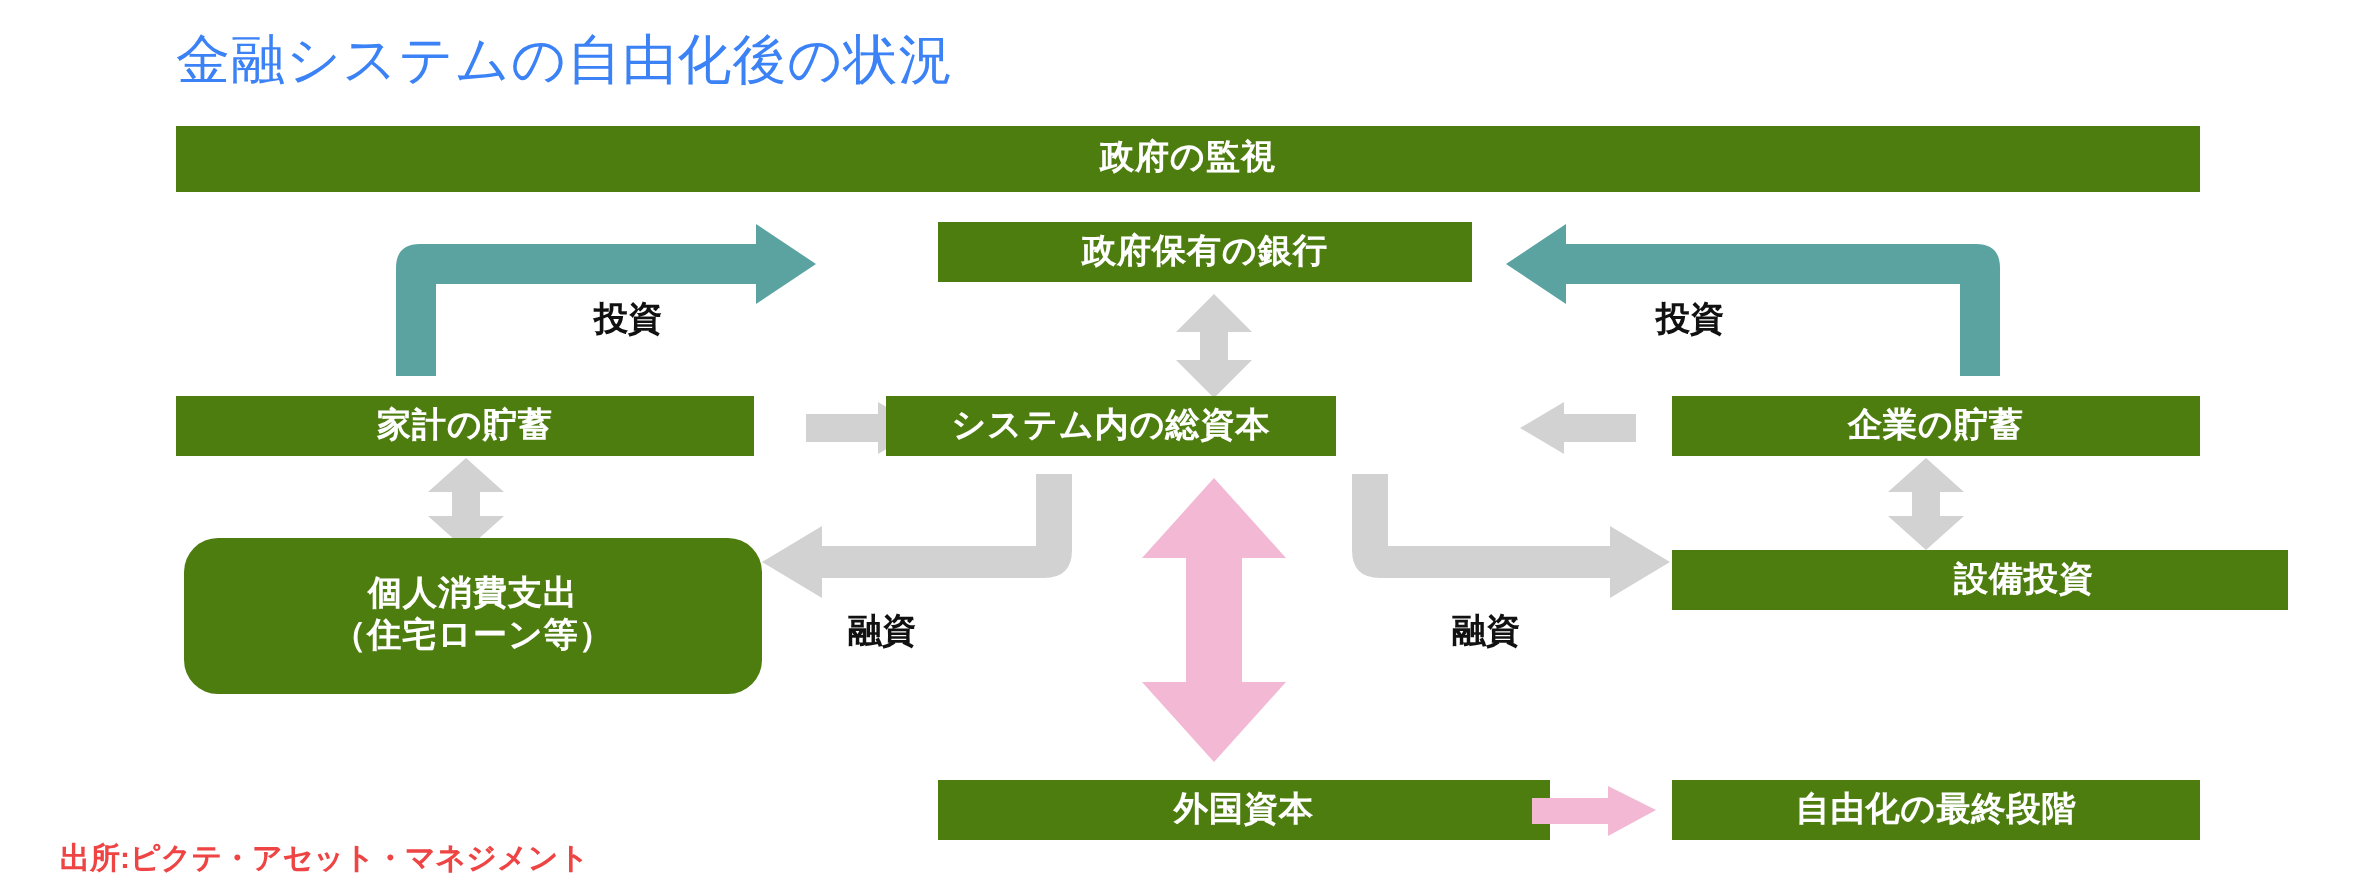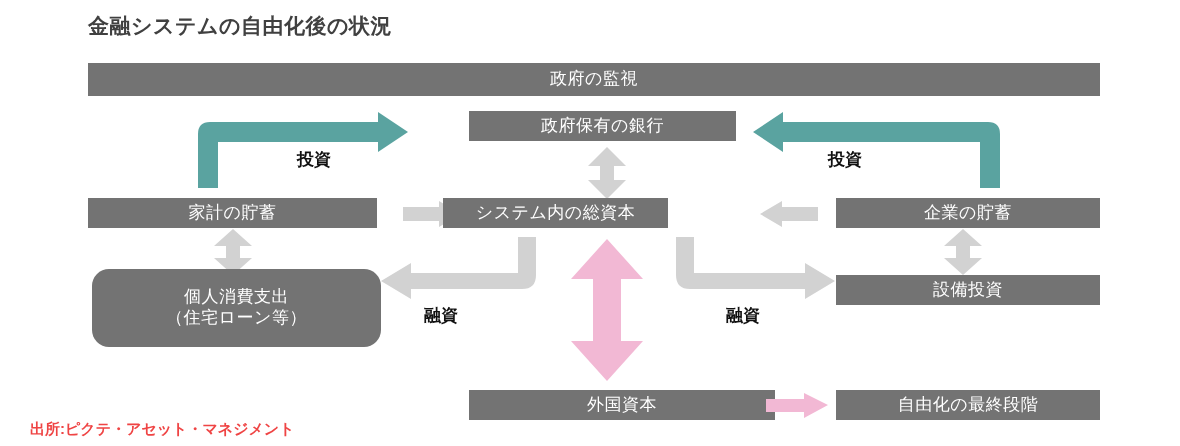--- a/index.html
+++ b/index.html
@@ -13,32 +13,32 @@
     width:1180px;
     height:446px;
     background:#ffffff;
     overflow:hidden;
   }
   .abs{position:absolute;}
 
   
   .title{
     left:88px; top:12px;
-    font-size:21px;
-    font-weight:bold;
+    font-size:27px;
+    font-weight:normal;
     letter-spacing:0.5px;
-    color:#404040;
+    color:#3b82f6;
     white-space:nowrap;
   }
 
   
   .tealbox{
-    background:#737373;
+    background:#4d7c0f;
     color:#ffffff;
-    font-weight:normal;
+    font-weight:bold;
     display:flex;
     align-items:center;
     justify-content:center;
     text-align:center;
     line-height:1.22;
     white-space:pre-line;
     letter-spacing:0.5px;
   }
   .fs17{font-size:17px;}
 
@@ -137,21 +137,21 @@
   <svg class="abs" style="left:569px; top:239px;" width="76" height="142">
     <path d="M 38 0 L 74 40 L 52 40 L 52 102 L 74 102 L 38 142 L 2 102 L 24 102 L 24 40 L 2 40 Z" fill="#f2b8d4"></path>
   </svg>
 
   <svg class="abs" style="left:660px; top:237px;" width="175" height="70">
     <path d="M 16 0 L 16 38 Q 16 52 30 52 L 145 52 L 145 62 L 175 44 L 145 26 L 145 36 L 34 36 L 34 0 Z" fill="#d2d2d2"></path>
   </svg>
 
   <div class="abs alabel" style="left:726px; top:272px;">融資</div>
 
-  <div class="abs tealbox fs17" style="left:836px; top:275px; width:264px; height:30px;">
+  <div class="abs tealbox fs17" style="left:836px; top:275px; width:264px; height:30px;padding-left:44px;">
     <span>設備投資</span>
   </div>
 
   <div class="abs tealbox fs17" style="left:469px; top:390px; width:306px; height:30px;">
     <span>外国資本</span>
   </div>
 
   <svg class="abs" style="left:766px; top:393px;" width="62" height="25">
     <path d="M 0 6 L 38 6 L 38 0 L 62 12 L 38 25 L 38 19 L 0 19 Z" fill="#f2b8d4"></path>
   </svg>

